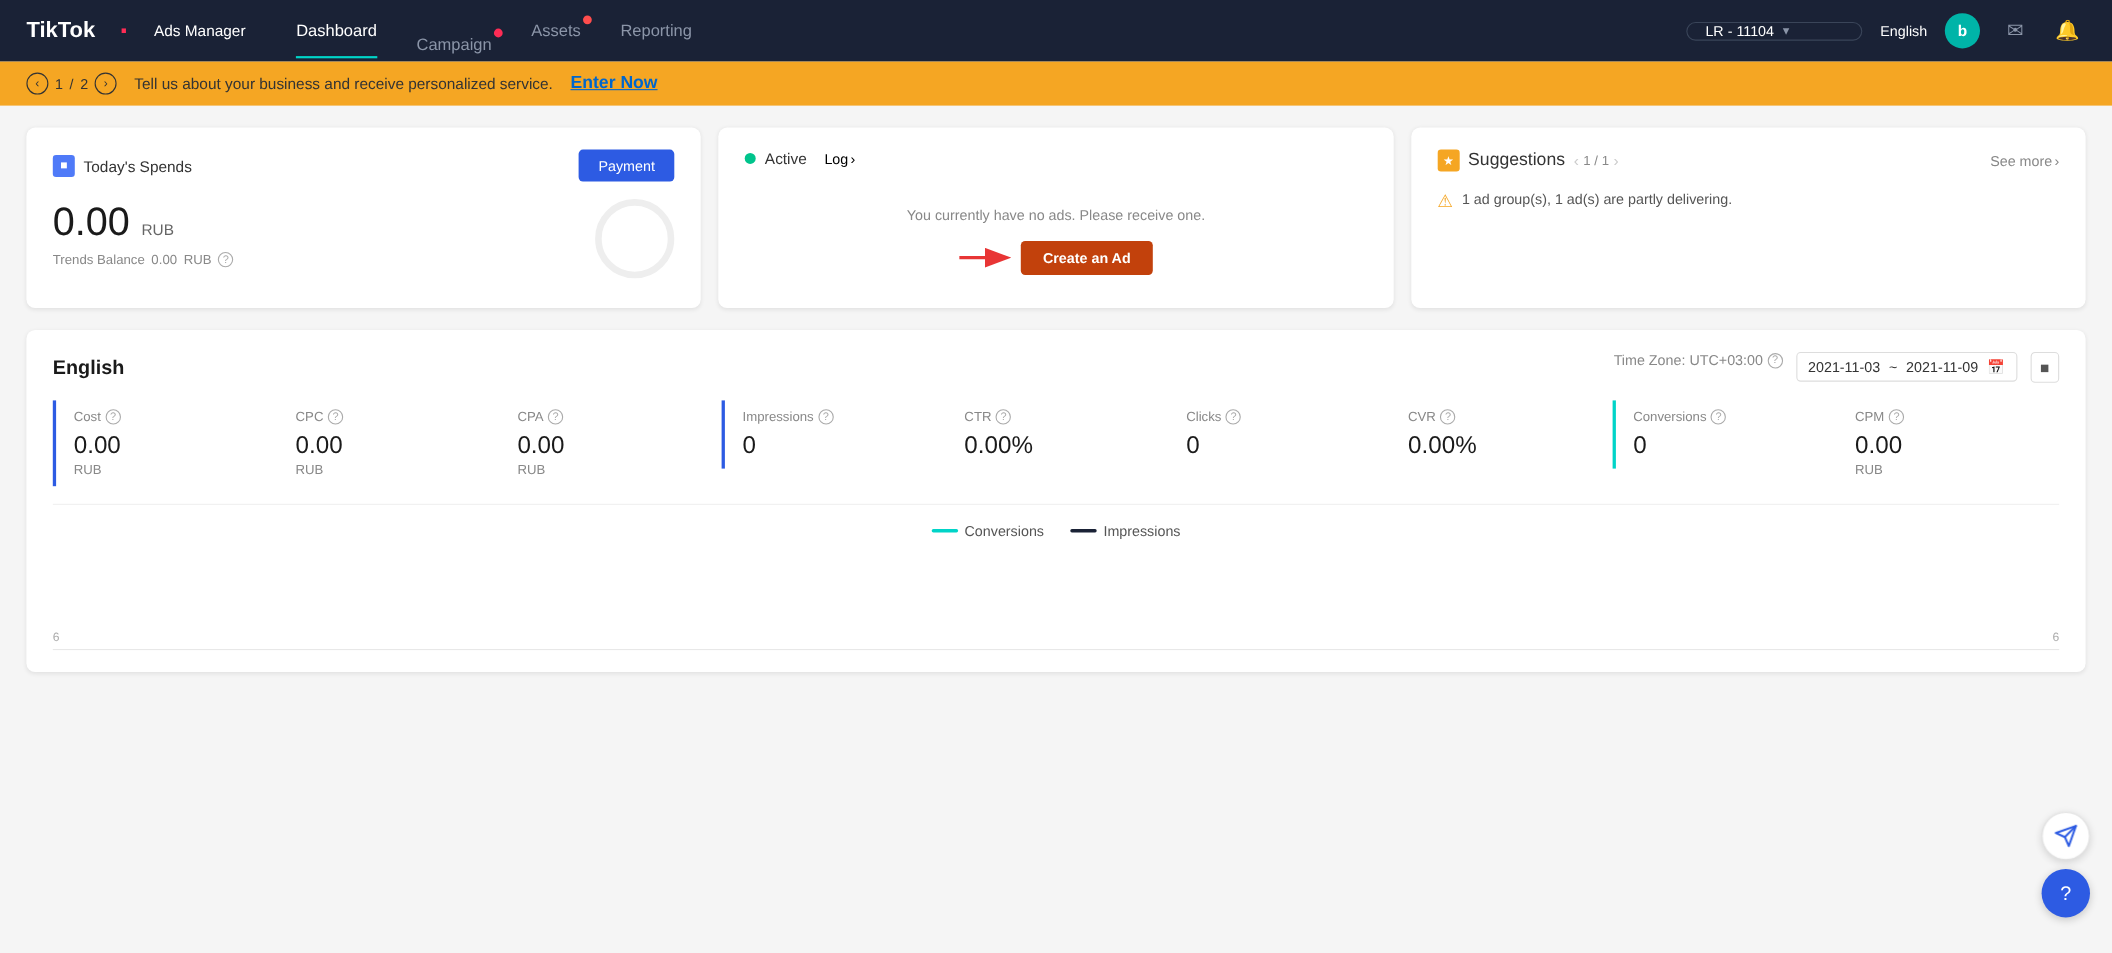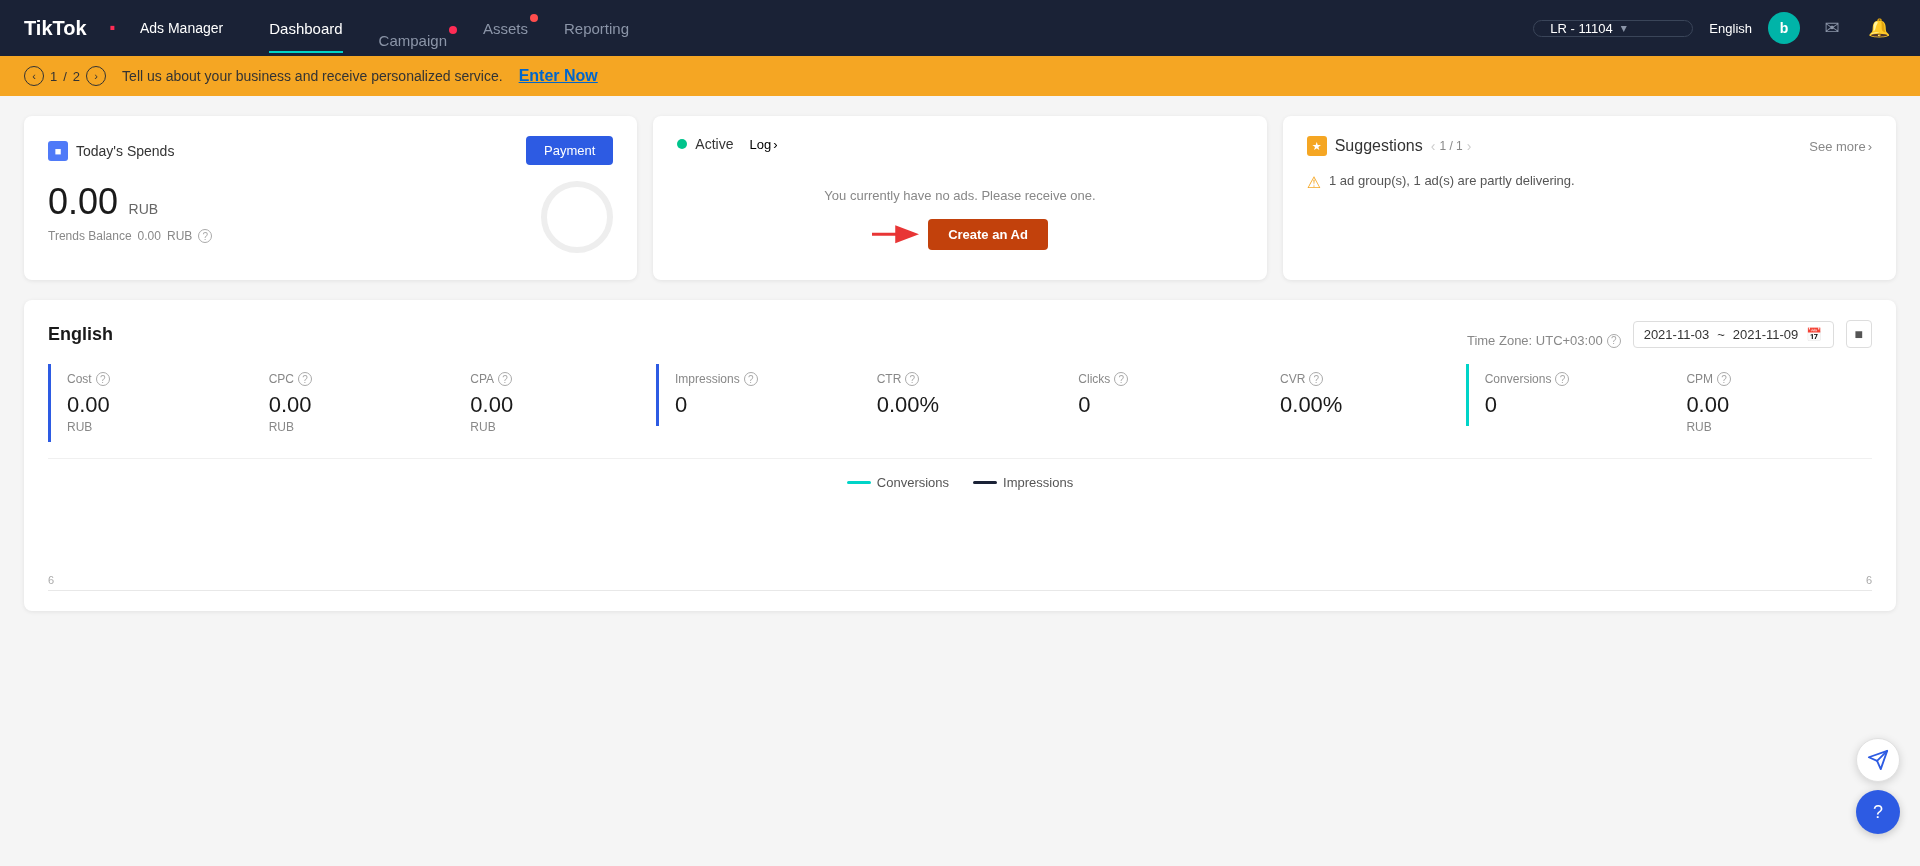--- a/index.html
+++ b/index.html
@@ -339,21 +339,21 @@
       justify-content: space-between;
       margin-bottom: 16px;
     }
     .trends-title {
       font-size: 18px;
       font-weight: 600;
       color: #1a1a1a;
     }
     .trends-controls {
       display: flex;
-      align-items: flex-end;
+      align-items: flex-start;
       gap: 12px;
     }
     .timezone-label {
       color: #888;
       font-size: 13px;
       display: flex;
       align-items: center;
       gap: 4px;
     }
     .help-icon {

